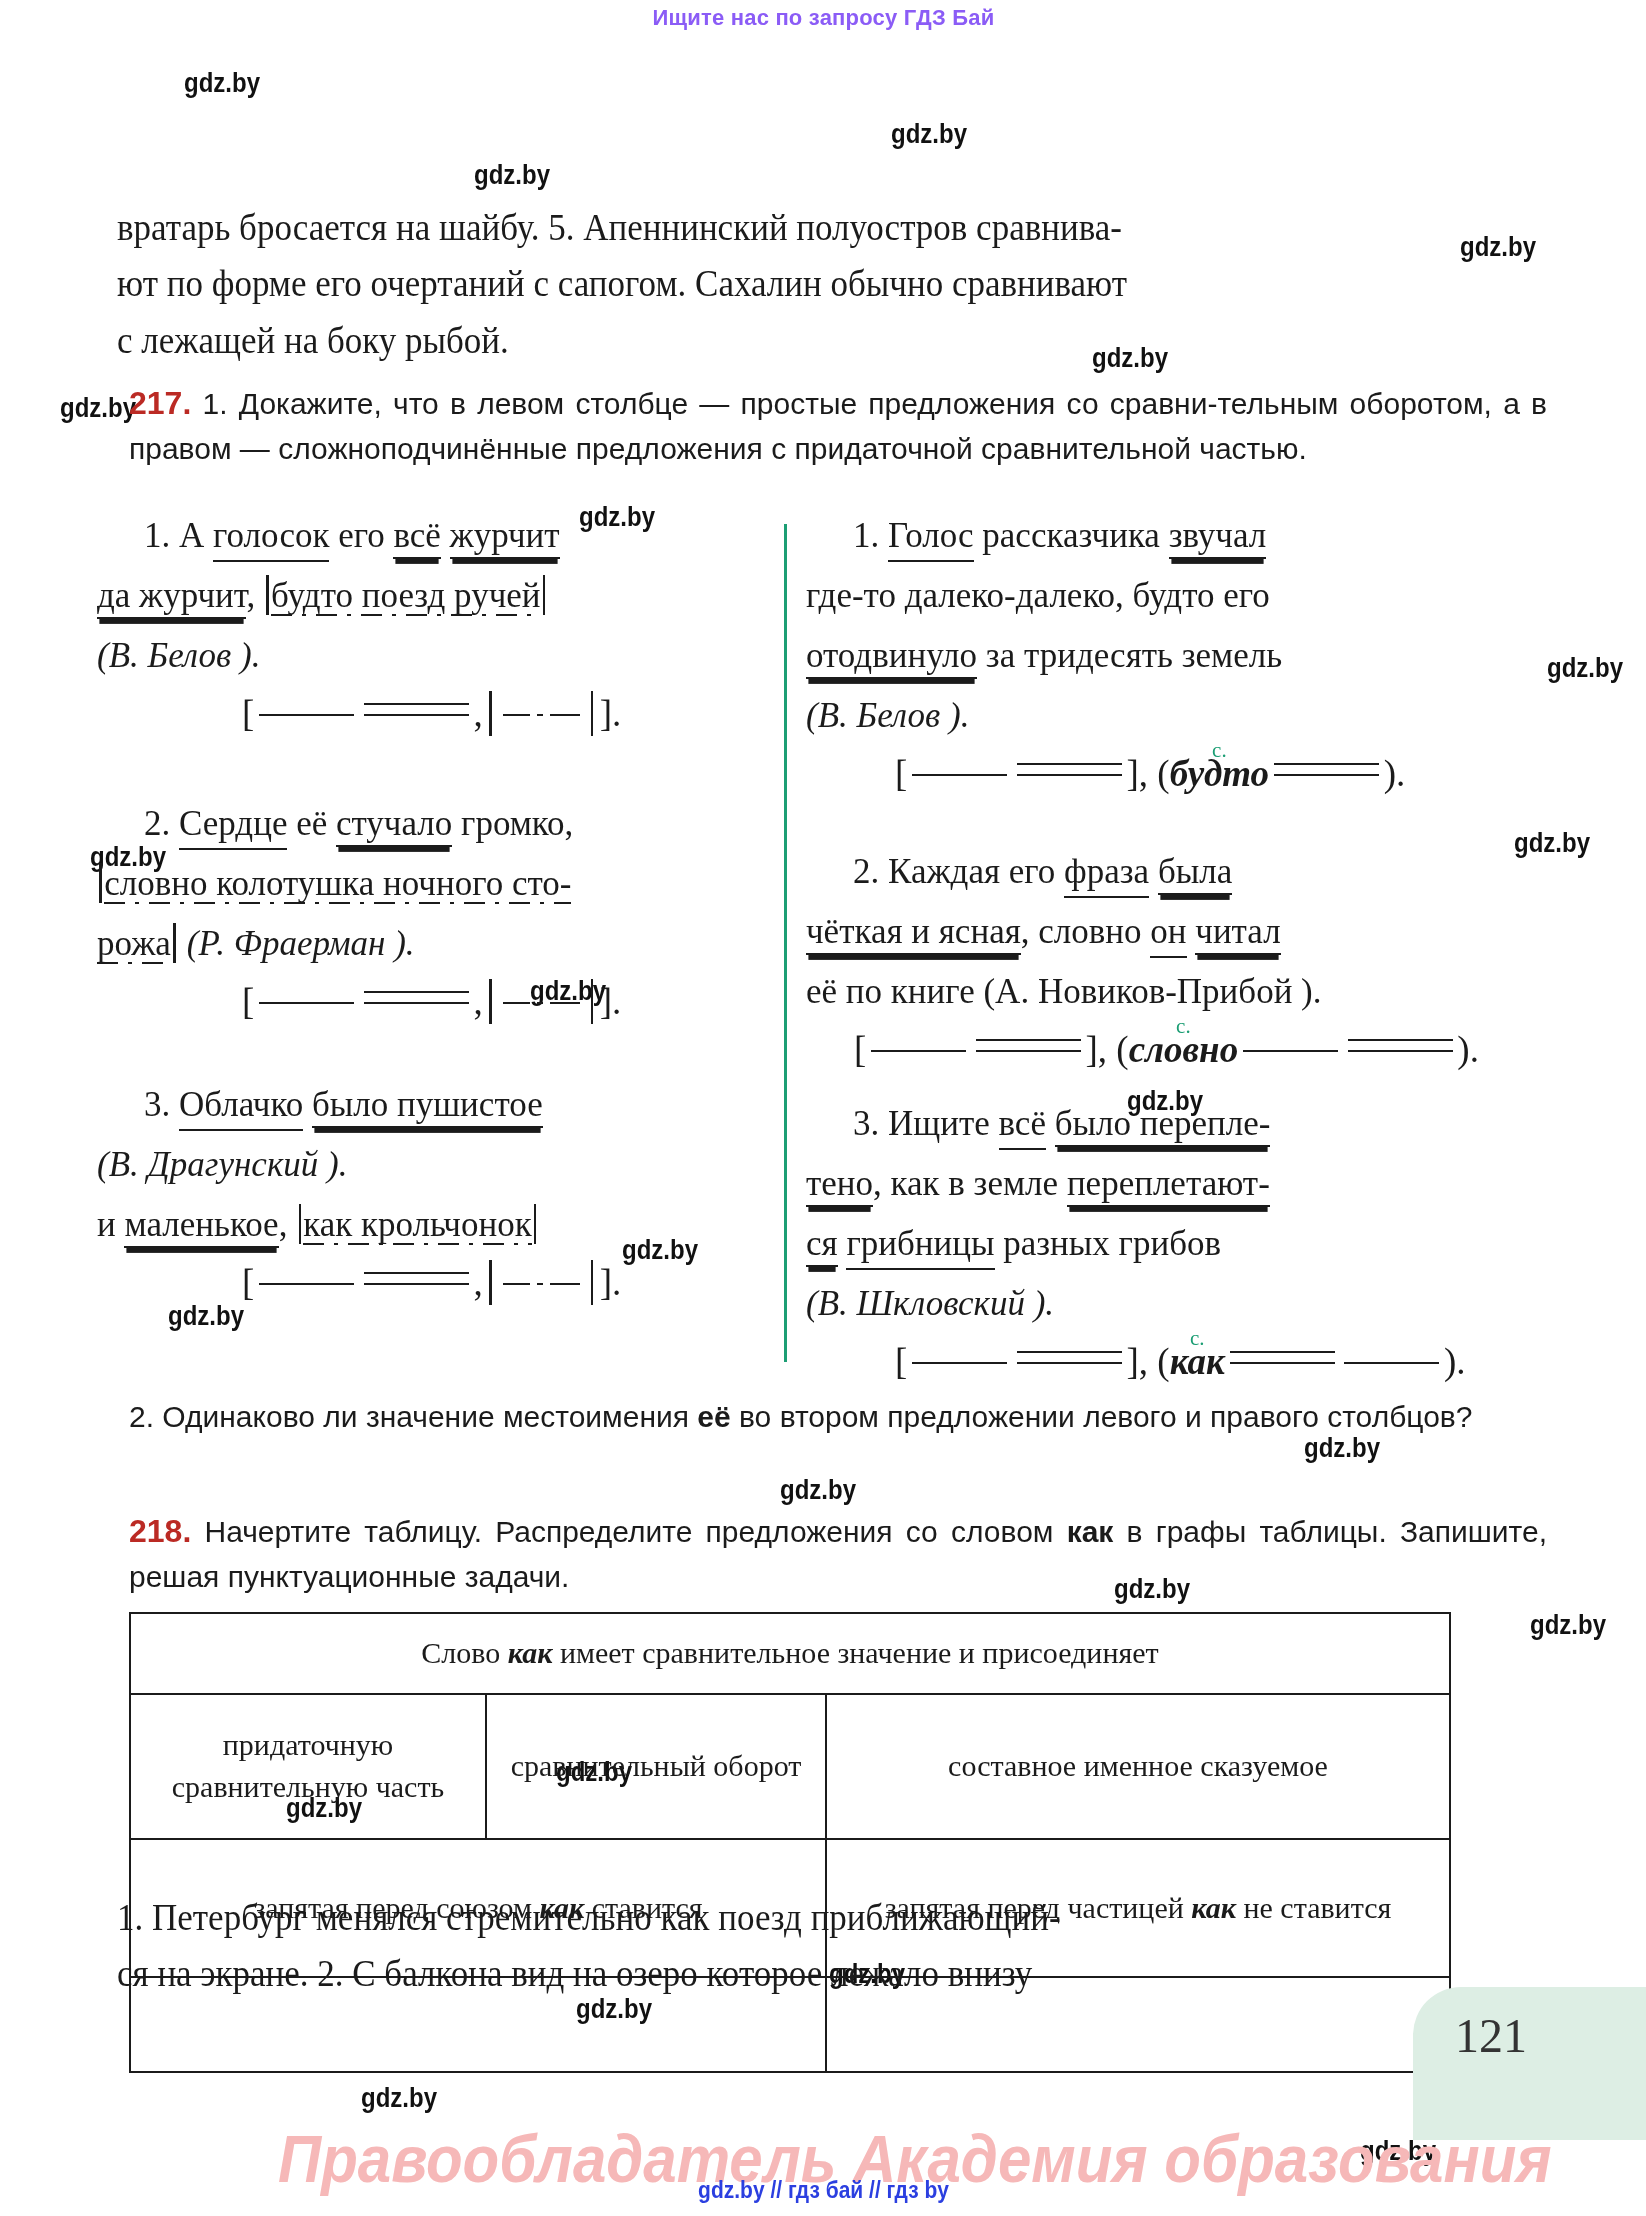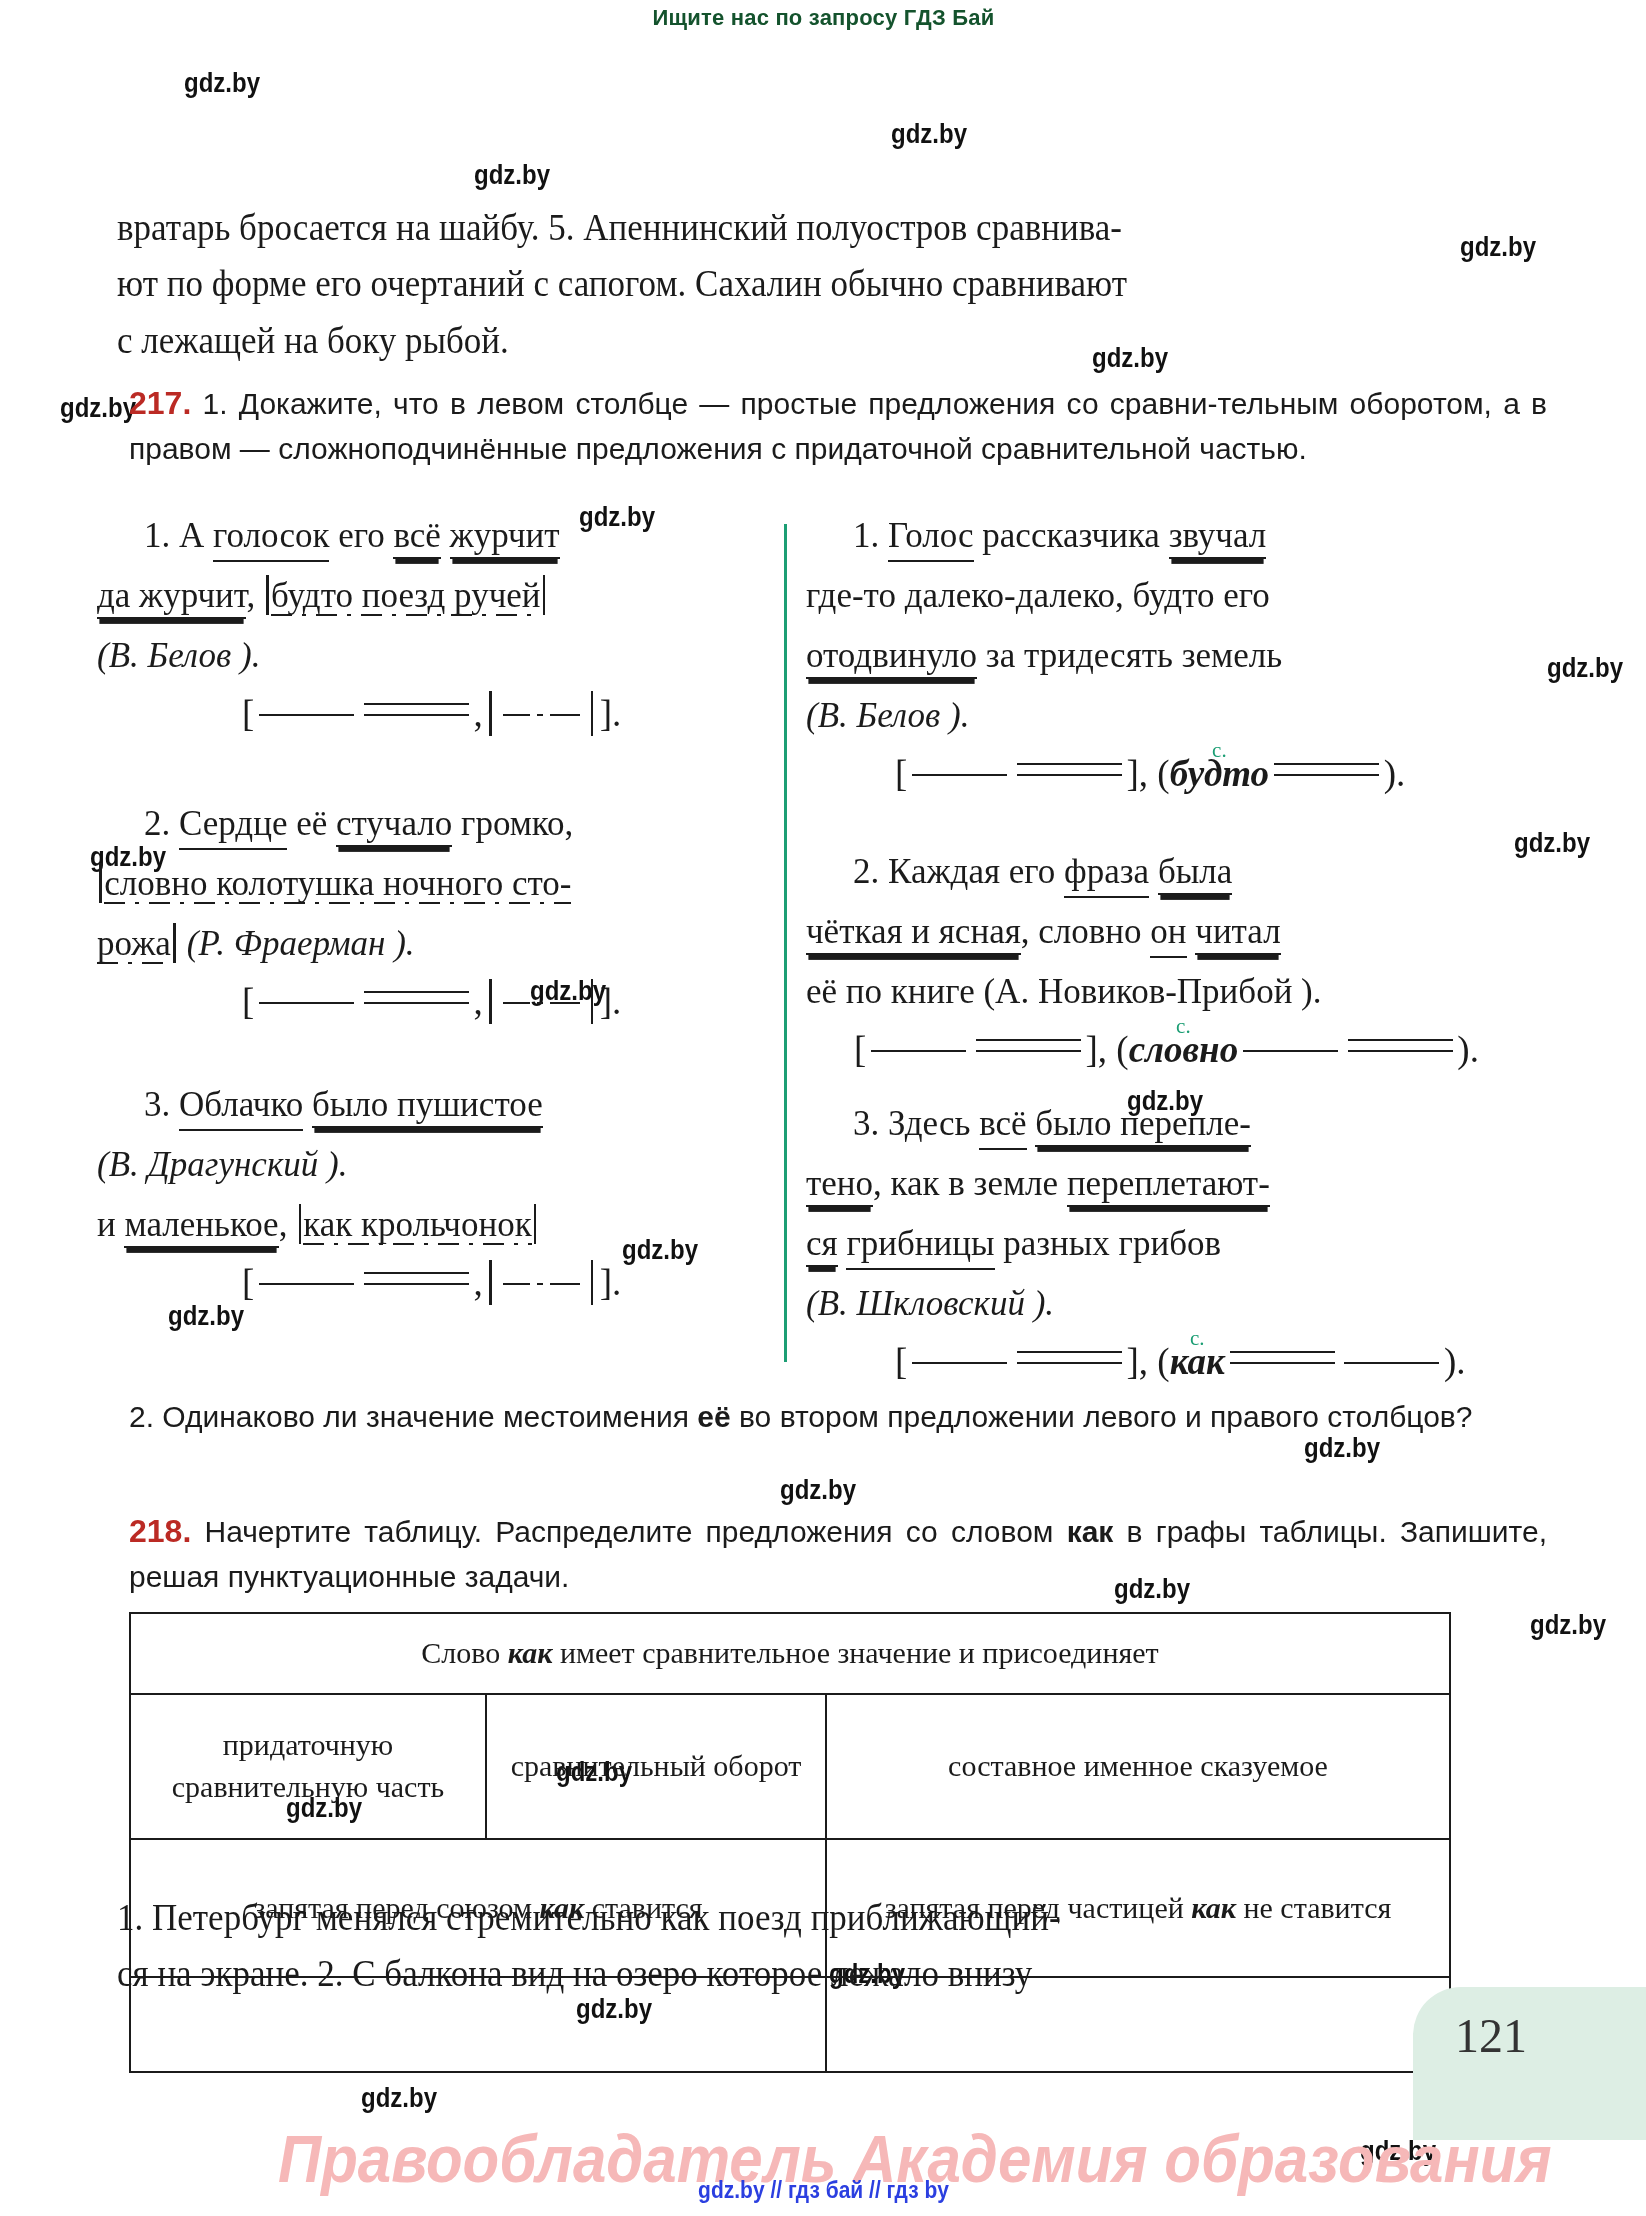--- a/index.html
+++ b/index.html
@@ -10,21 +10,21 @@
     position:relative;
     overflow:hidden;
     color:#1b1b1b;
   }
 
   
   .banner{
     position:absolute;top:4.8px;left:0;width:1647px;
     text-align:center;
     font-family:"Liberation Sans", sans-serif;
-    font-size:22px;font-weight:600;color:#14532d;
+    font-size:22px;font-weight:600;color:#8b5cf6;
     letter-spacing:0.2px;
   }
 
   
   .wm{
     position:absolute;
     font-family:"Liberation Sans", sans-serif;
     font-size:24px;font-weight:600;color:#111;
     white-space:nowrap;
     transform:scaleY(1.18);
@@ -272,21 +272,21 @@
         </div>
         <div class="ex-line"><span>её по книге (А. Новиков-Прибой ).</span></div>
         <div class="ex-line scheme" style="padding-left:48px;">
           [<span class="s1"></span><span class="s2"></span>], (<span class="conj"><span class="mark-s">с.</span><span>словно</span></span><span class="s1"></span><span class="s2"></span>).
         </div>
       </div>
 
       <div style="margin-top:16px;">
         <div class="ex-line ex-indent">
           <span>3.</span>
-          <span>Здесь </span><span class="u1">всё</span><span> </span><span class="u2">было перепле-</span>
+          <span>Ищите </span><span class="u1">всё</span><span> </span><span class="u2">было перепле-</span>
         </div>
         <div class="ex-line">
           <span class="u2">тено</span><span>, как в земле </span><span class="u2">переплетают-</span>
         </div>
         <div class="ex-line">
           <span class="u2">ся</span><span> </span><span class="u1">грибницы</span><span> разных грибов</span>
         </div>
         <div class="ex-line src">(В. Шкловский ).</div>
         <div class="ex-line scheme" style="padding-left:89px;">
           [<span class="s1"></span><span class="s2"></span>], (<span class="conj"><span class="mark-s">с.</span><span>как</span></span><span class="s2"></span><span class="s1"></span>).

